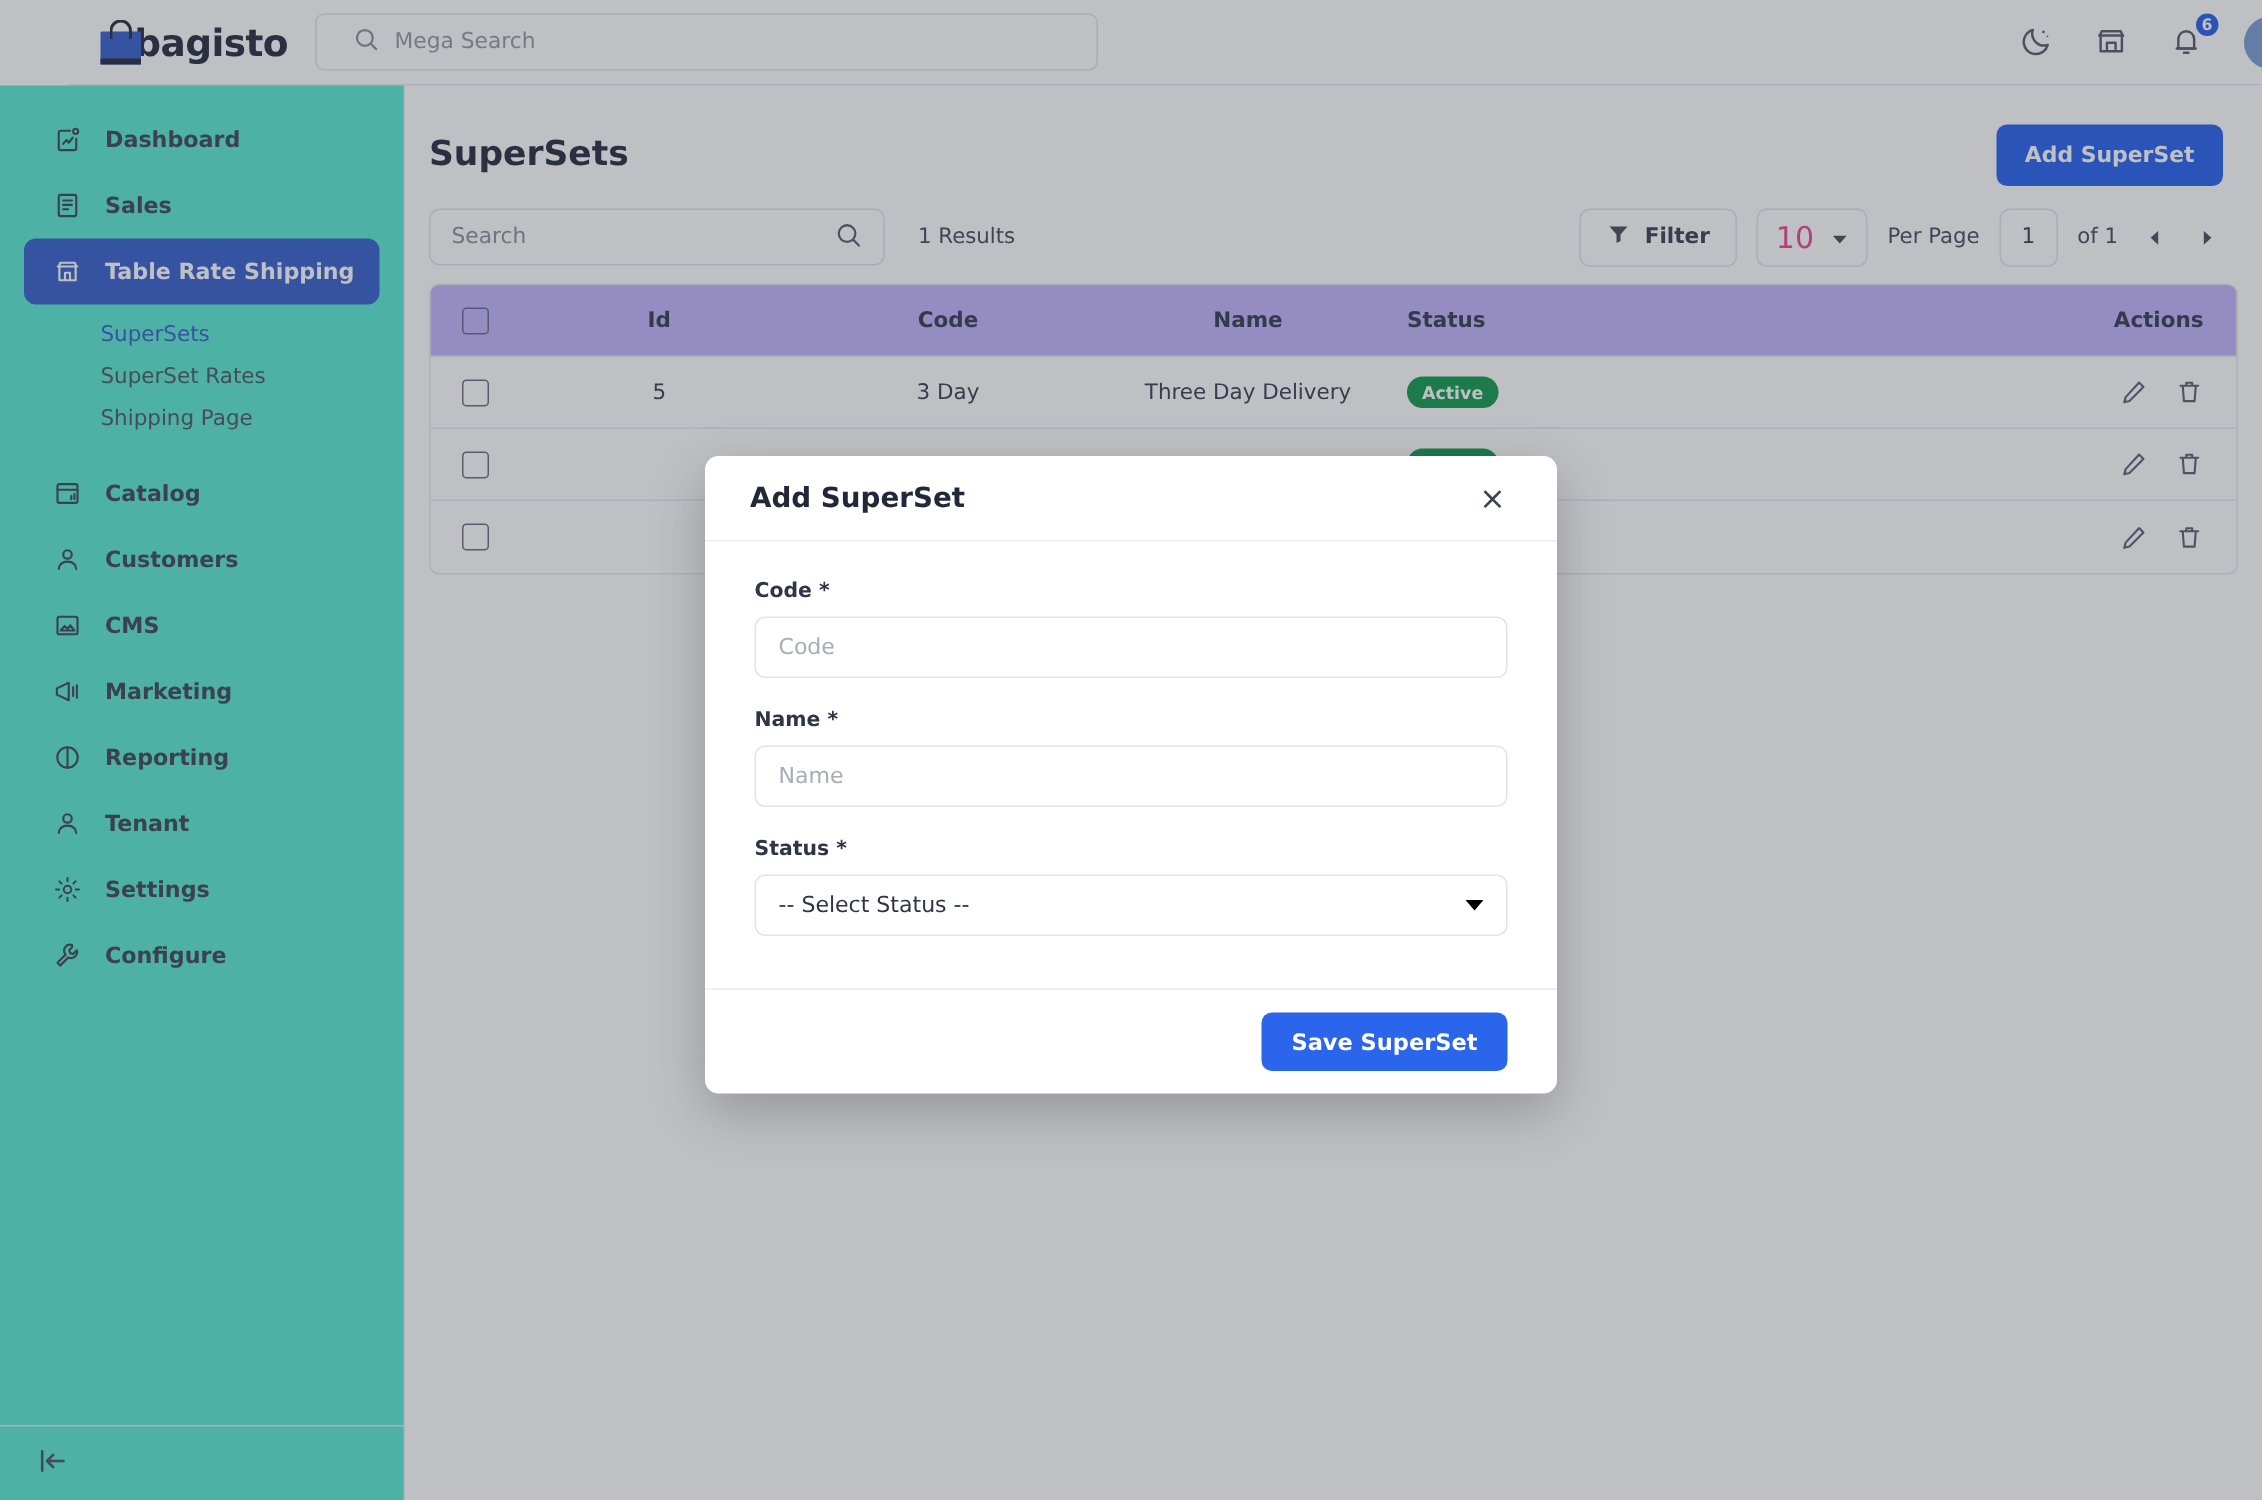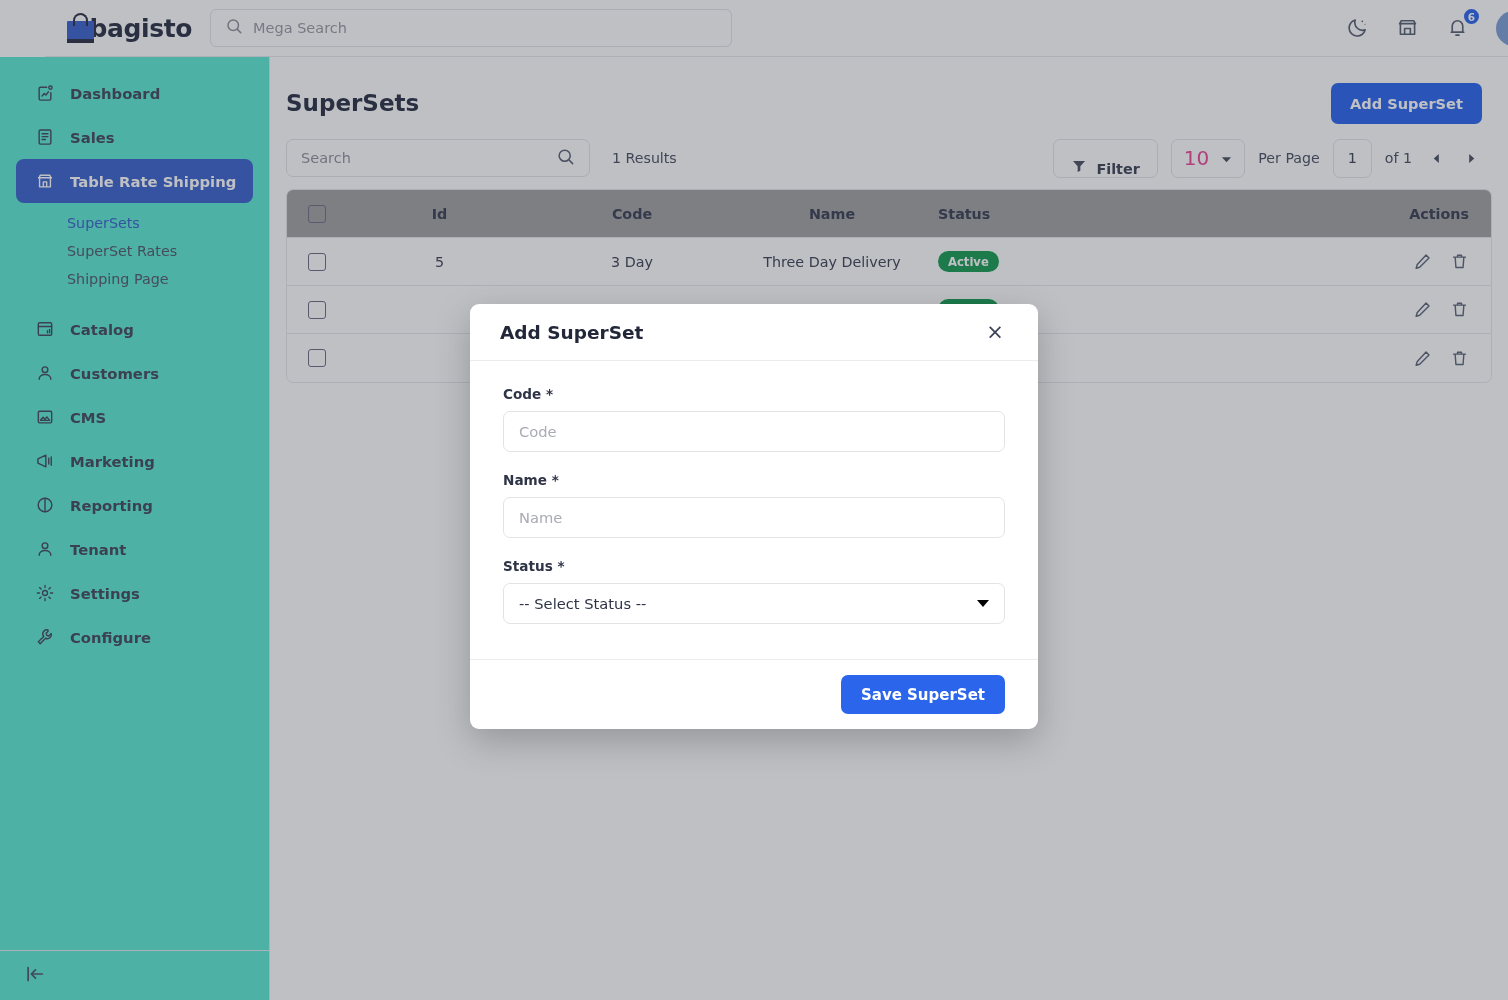--- a/index.html
+++ b/index.html
@@ -35,21 +35,21 @@
   .logo-bag .handle {
     position: absolute; left: 6px; top: 0; width: 15px; height: 13px;
     border: 2.4px solid #2b3245; border-bottom: none;
     border-radius: 8px 8px 0 0;
   }
   .logo-text { font-size: 25px; font-weight: 700; color: #2b3245; letter-spacing: -0.4px; }
 
   .megasearch {
     margin-left: 18px; width: 522px; height: 38px;
     border: 1px solid #e3e4e8; border-radius: 6px;
-    display: flex; align-items: center; gap: 10px; padding: 0 14px;
+    display: flex; align-items: center; gap: 10px; padding: 0 24px;
     background: #fff;
   }
   .megasearch .ph { font-size: 14.5px; color: #9a9ba5; }
 
   .topright {
     margin-left: auto; margin-right: 22px;
     display: flex; align-items: center; gap: 26px;
   }
   .ticon { position: relative; width: 24px; height: 24px; color: #5a6072; cursor: pointer; }
   .badge {
@@ -118,21 +118,21 @@
     border: 1px solid #e3e4e8; border-radius: 7px;
     display: flex; align-items: center; padding: 0 14px;
     background: #fff;
   }
   .searchbox .ph { font-size: 14.5px; color: #90939f; flex: 1; }
   .results { margin-left: 22px; font-size: 14.2px; color: #4b5162; }
   .tool-right { margin-left: auto; display: flex; align-items: center; gap: 13px; }
   .btn-filter {
     height: 39px; padding: 0 17px;
     border: 1px solid #e3e4e8; border-radius: 7px; background: #fff;
-    display: flex; align-items: flex-end; gap: 9px;
+    display: flex; align-items: center; gap: 9px;
     font-size: 14.4px; color: #3f4456; font-weight: 600;
     font-family: inherit; cursor: pointer;
   }
   .perpage-sel {
     height: 39px; padding: 0 12px; min-width: 62px;
     border: 1px solid #e3e4e8; border-radius: 7px; background: #fff;
     display: flex; align-items: center; gap: 12px;
     font-size: 20px; color: #ec4899; cursor: pointer;
   }
   .perpage-label { font-size: 14.2px; color: #4b5162; }
@@ -141,21 +141,21 @@
     border: 1px solid #e3e4e8; border-radius: 7px; background: #fff;
     display: flex; align-items: center; justify-content: center;
     font-size: 14.4px; color: #3f4456; cursor: text;
   }
   .ofn { font-size: 14.2px; color: #4b5162; }
   .arrowbtn { width: 22px; height: 30px; display: flex; align-items: center; justify-content: center; cursor: pointer; }
 
   
   .table { margin: 0 16px 0 16px; border: 1px solid #e9e9ed; border-radius: 7px; overflow: hidden; }
   .trow { display: flex; align-items: center; height: 48px; border-bottom: 1px solid #e9e9ed; }
-  .trow.head { height: 48px; background: #a3a3a3; }
+  .trow.head { height: 48px; background: #c4b5fd; }
   .trow.last { border-bottom: none; }
   .cell { font-size: 14.3px; color: #3f4456; }
   .cell.h { font-weight: 700; color: #3a4052; }
   .c-chk { width: 60px; display: flex; justify-content: center; }
   .c-id { width: 185px; text-align: center; }
   .c-code { width: 200px; text-align: center; }
   .c-name { width: 200px; text-align: center; }
   .c-status { width: 230px; padding-left: 6px; }
   .c-spacer { flex: 1; }
   .c-actions { width: 120px; display: flex; align-items: center; justify-content: flex-end; gap: 18px; padding-right: 22px; }

